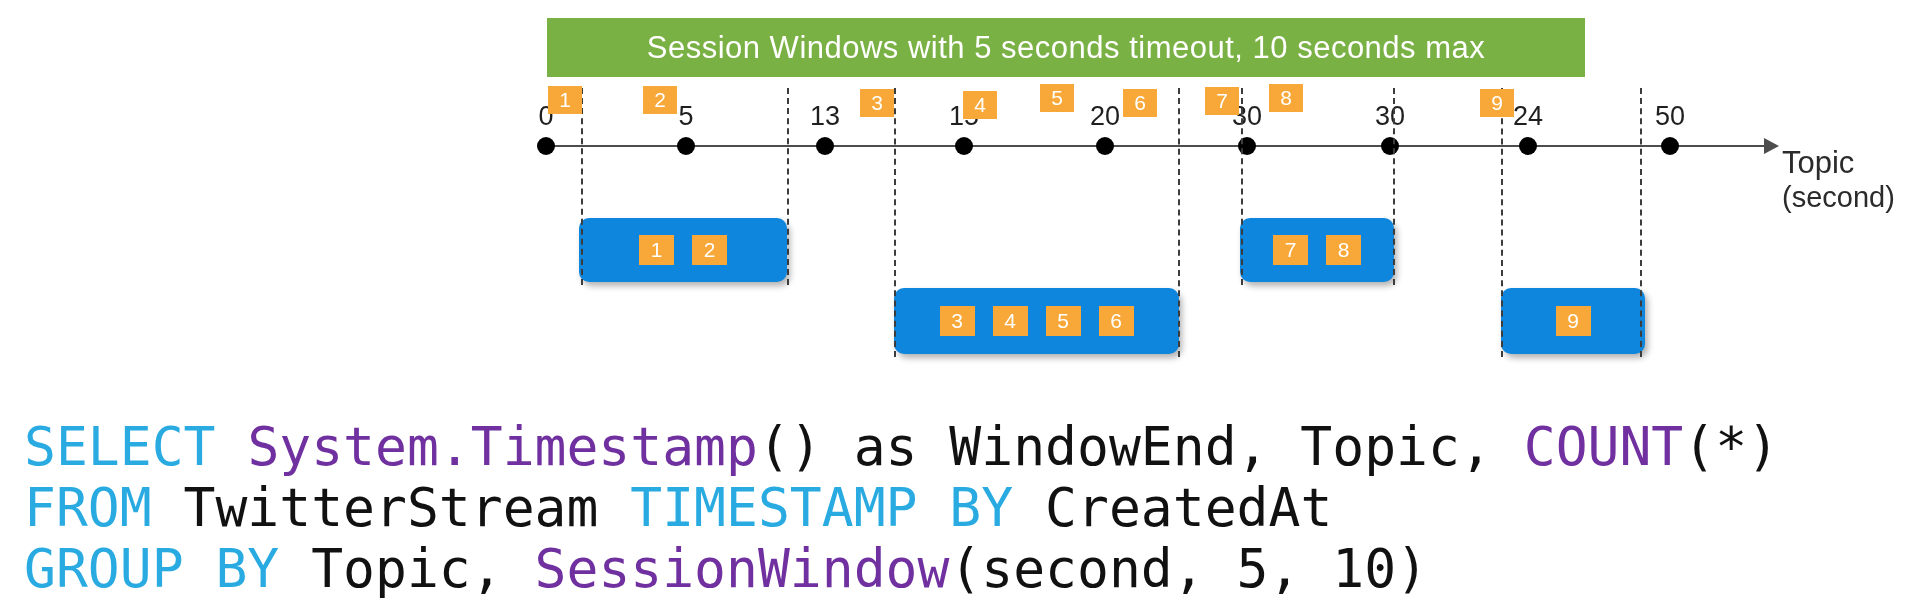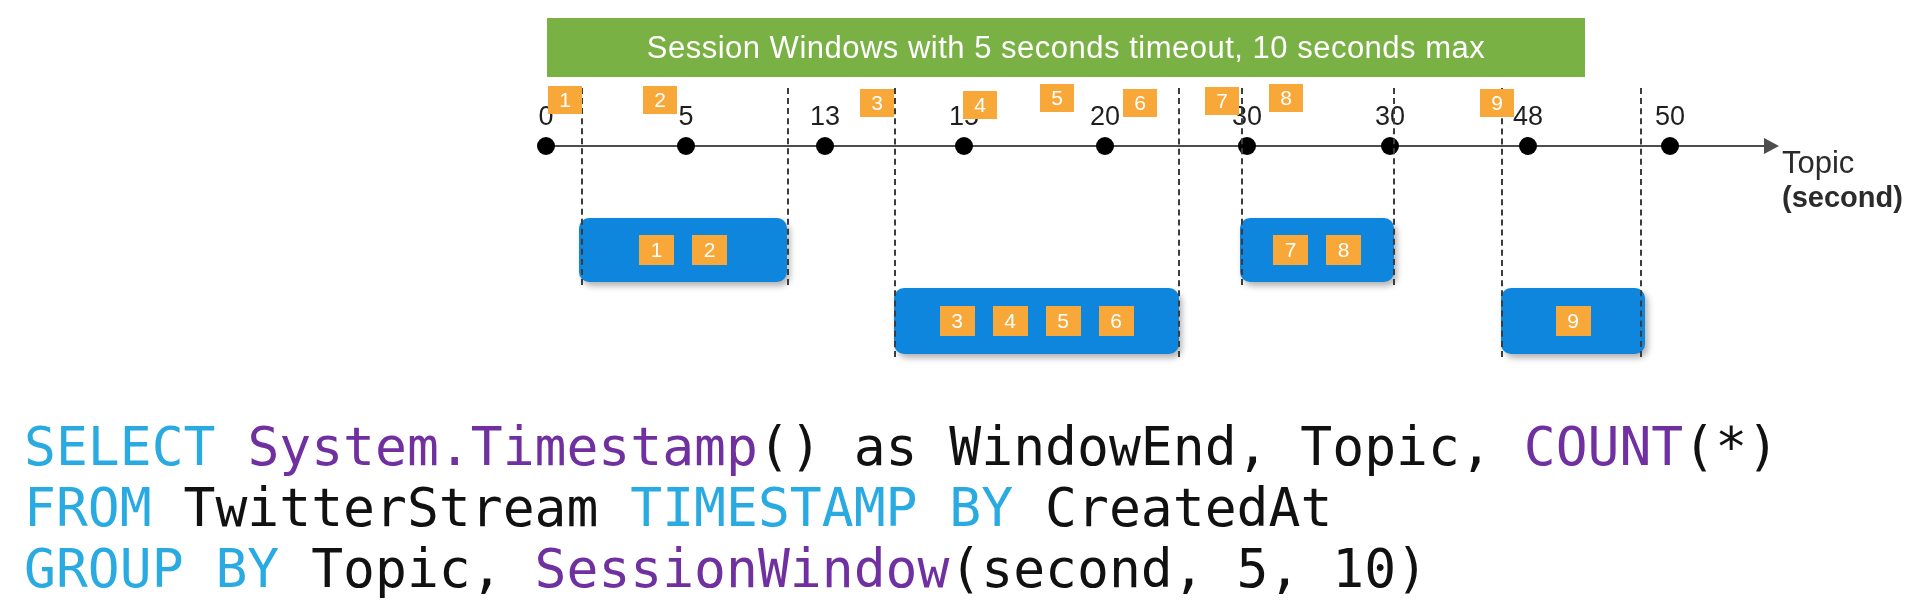--- a/index.html
+++ b/index.html
@@ -29,21 +29,21 @@
   }
   .tick-label{
     position:absolute;top:101px;width:60px;margin-left:-30px;text-align:center;
     font-size:27px;color:var(--tick-label);z-index:2;
   }
   .dot{position:absolute;top:137px;width:18px;height:18px;margin-left:-9px;border-radius:50%;background:#000;z-index:2;}
   .time-label{
     position:absolute;left:1782px;top:146px;font-size:31px;line-height:34px;
     font-weight:300;color:var(--time-label);z-index:1;
   }
-  .time-label .small{font-size:29px;font-weight:bold;}
+  .time-label .small{font-size:29px;}
   
   .dash{position:absolute;top:88px;width:0;border-left:2px dashed var(--dash);z-index:3;}
   
   .event-marker{
     position:absolute;width:34px;height:28px;background:var(--orange);
     display:flex;align-items:center;justify-content:center;
     color:#fff;font-size:21px;z-index:4;
   }
   
   .session-window{
@@ -99,21 +99,21 @@
       <div class="tick-label" style="left: 825px;">13</div>
       <div class="dot" style="left: 825px;"></div>
       <div class="tick-label" style="left: 964px;">15</div>
       <div class="dot" style="left: 964px;"></div>
       <div class="tick-label" style="left: 1105px;">20</div>
       <div class="dot" style="left: 1105px;"></div>
       <div class="tick-label" style="left: 1247px;">30</div>
       <div class="dot" style="left: 1247px;"></div>
       <div class="tick-label" style="left: 1390px;">30</div>
       <div class="dot" style="left: 1390px;"></div>
-      <div class="tick-label" style="left: 1528px;">48</div>
+      <div class="tick-label" style="left: 1528px;">24</div>
       <div class="dot" style="left: 1528px;"></div>
       <div class="tick-label" style="left: 1670px;">50</div>
       <div class="dot" style="left: 1670px;"></div>
     </div>
 
   <div class="time-label">
     <div>Topic</div>
     <div class="small">(second)</div>
   </div>
 

